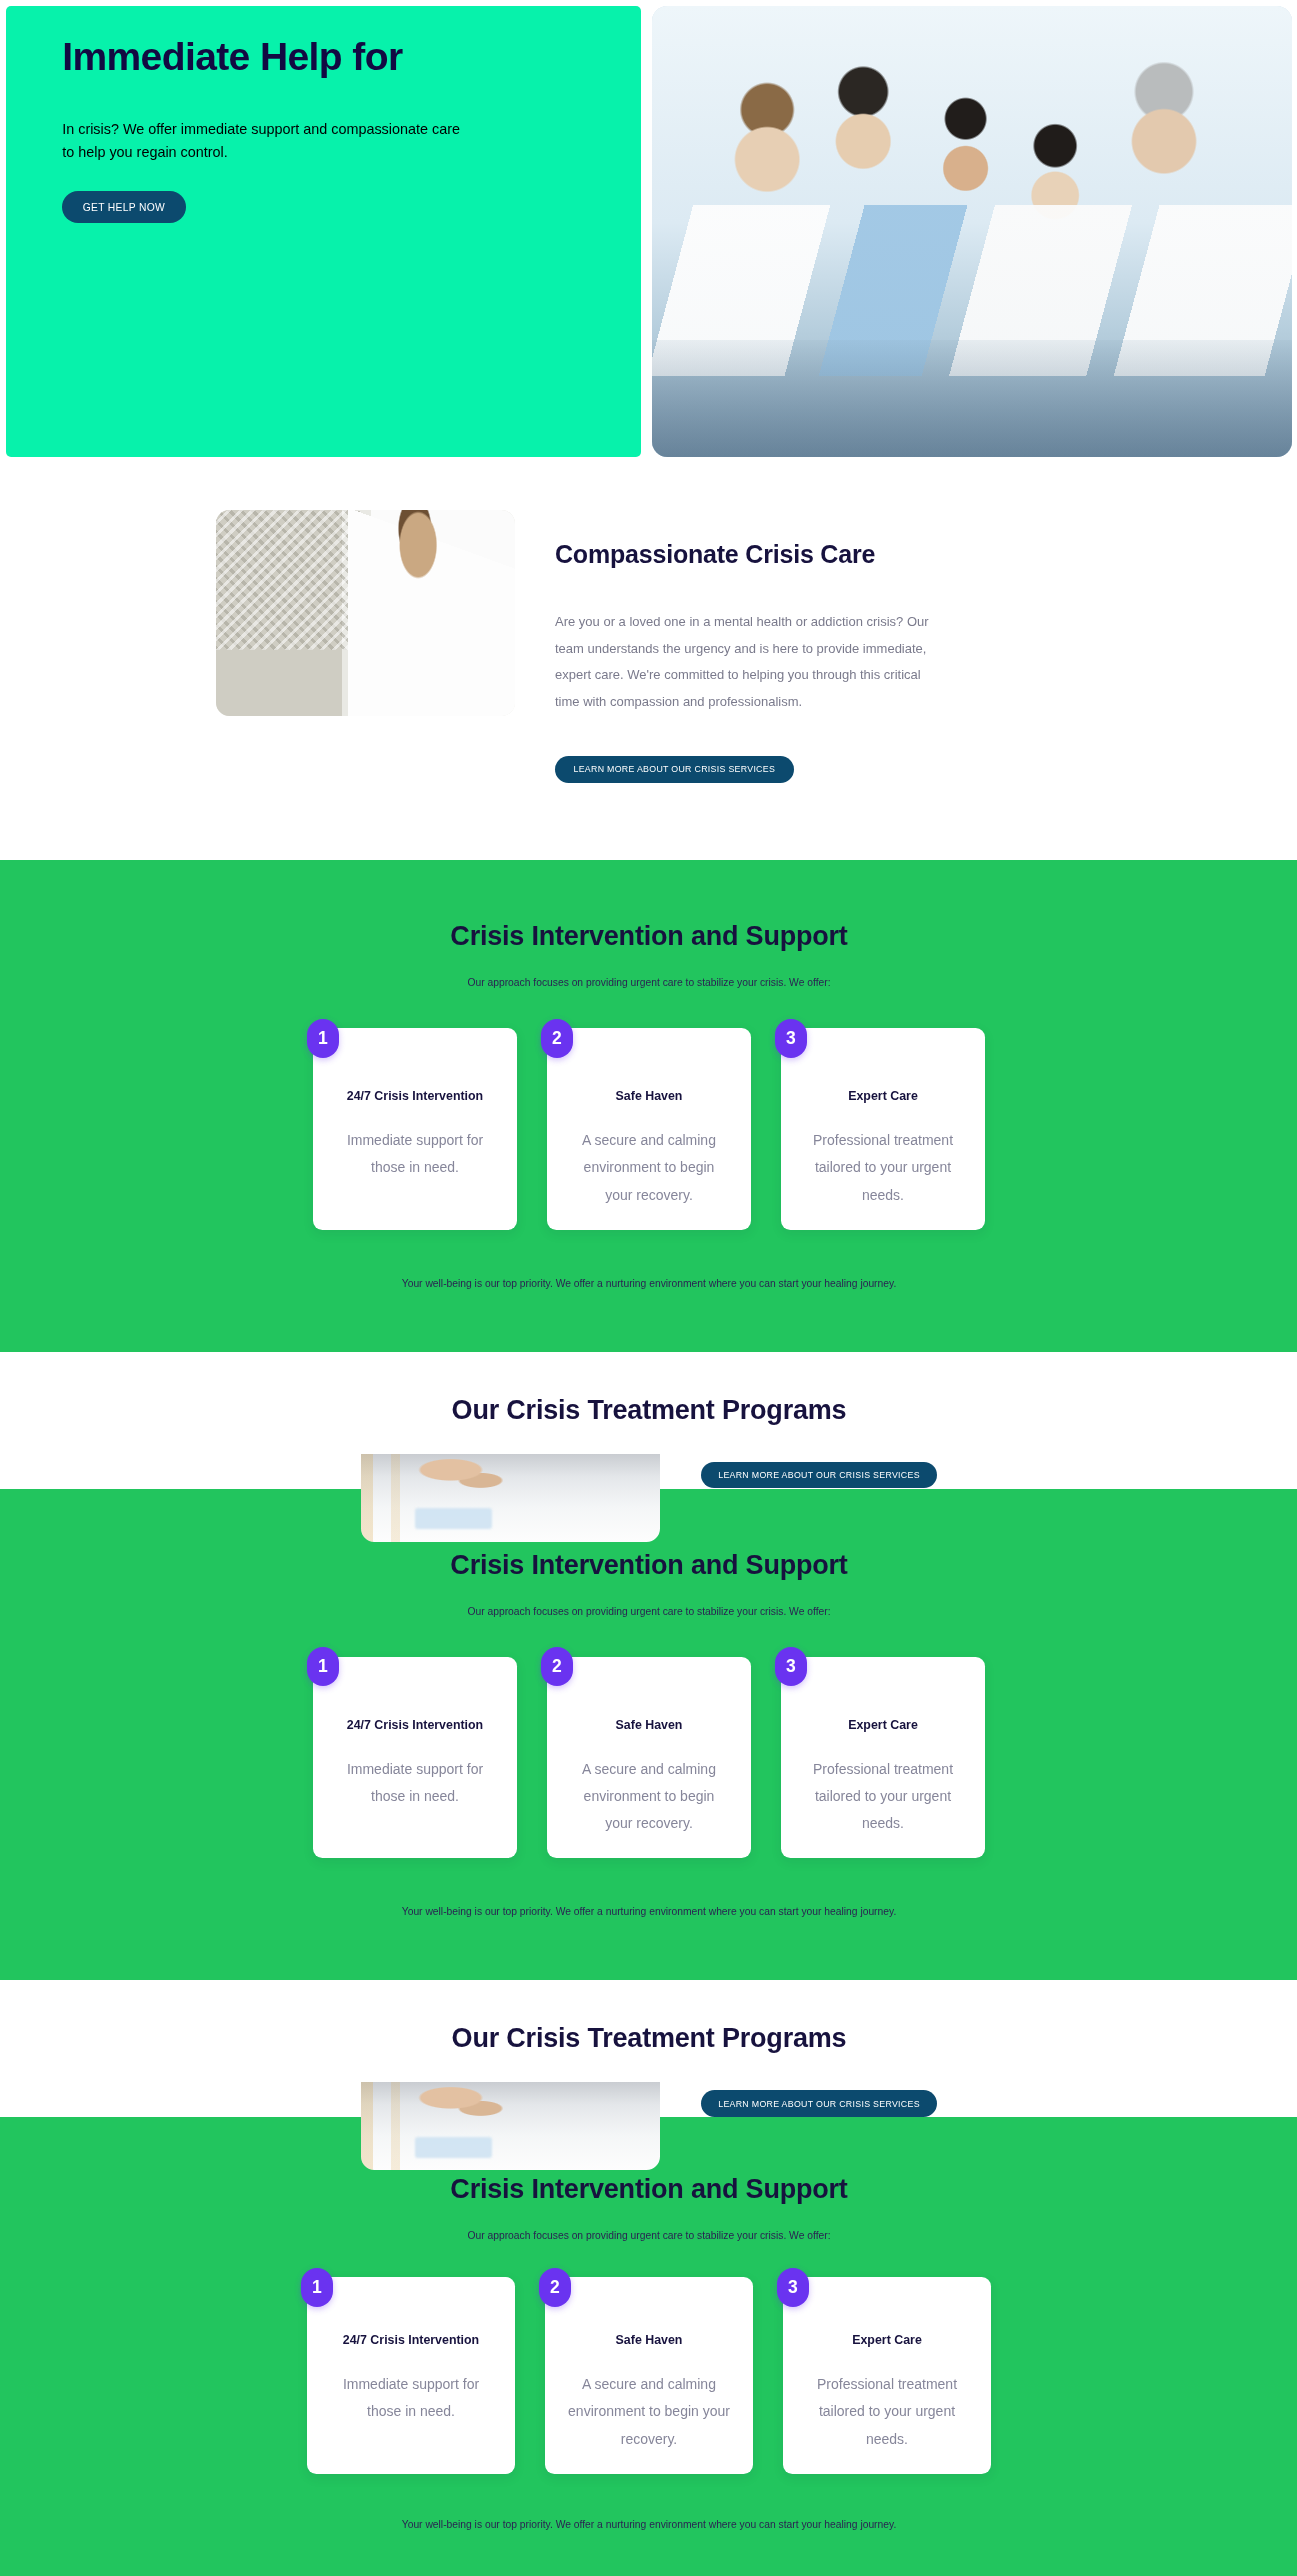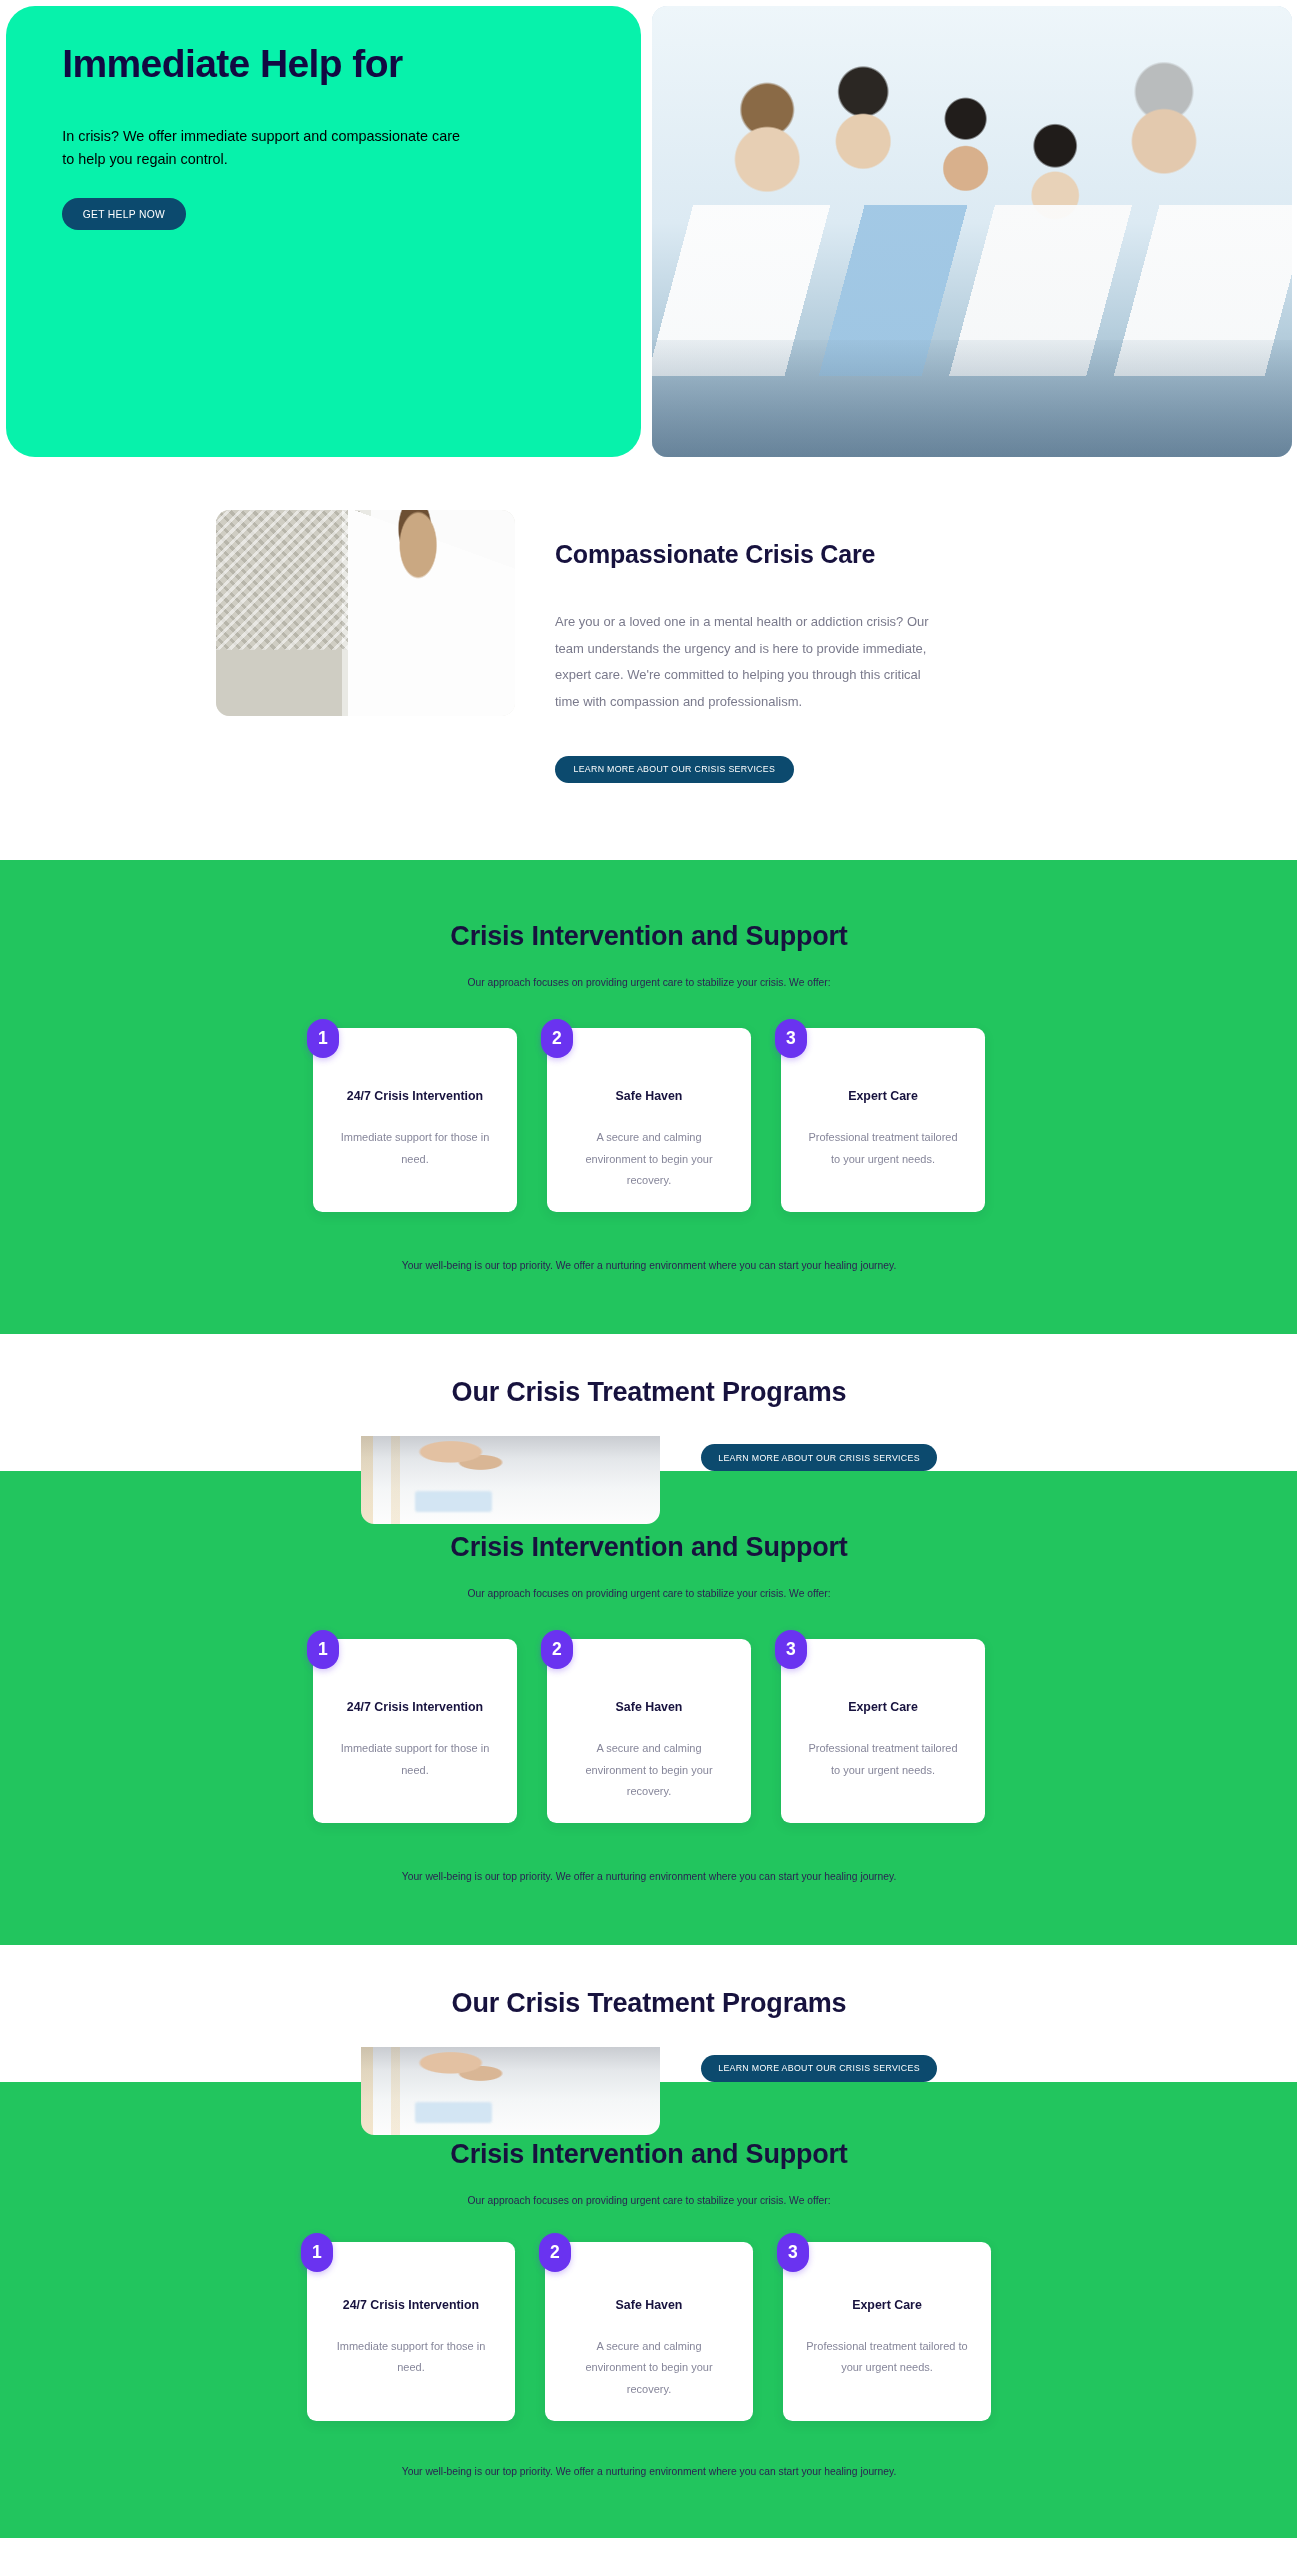--- a/index.html
+++ b/index.html
@@ -14,22 +14,22 @@
   
   .hero {
     display: flex;
     gap: 11.3px;
     padding: 6.2px 6.2px 0 6.2px;
     height: 457px;
   }
   .hero-left {
     flex: 0 0 635px;
     background: #07F2AB;
-    border-radius: 29px;
-    padding: 34px 0 0 56px;
+    border-radius: 5px;
+    padding: 27px 0 0 56px;
     position: relative;
   }
   .hero-title {
     font-size: 39px;
     line-height: 1.22;
     color: #120A42;
     font-weight: 700;
     letter-spacing: -0.6px;
     max-width: 515px;
   }
@@ -241,21 +241,21 @@
     display: flex; align-items: center; justify-content: center;
     box-shadow: 0 2.1px 6.2px rgba(106,51,240,.3);
   }
   .card-h {
     font-size: 12.4px;
     color: #17123E;
     font-weight: 700;
   }
   .card-p {
     margin-top: 24px;
-    font-size: 11px;
+    font-size: 14px;
     line-height: 1.95;
     color: #86869a;
   }
 
   
   .programs { background: #ffffff; position: relative; }
   .programs-title { padding-top: 43px; }
   .programs-row {
     margin-top: 25px;
     display: flex;

